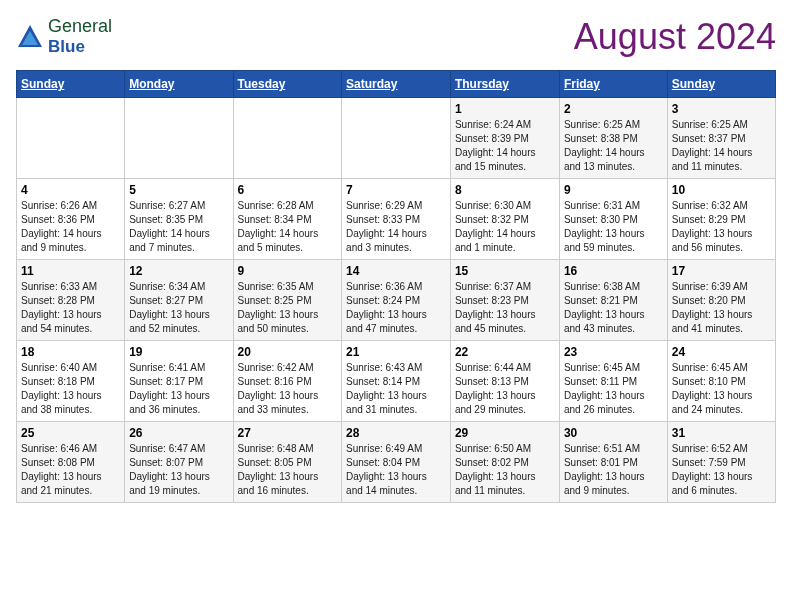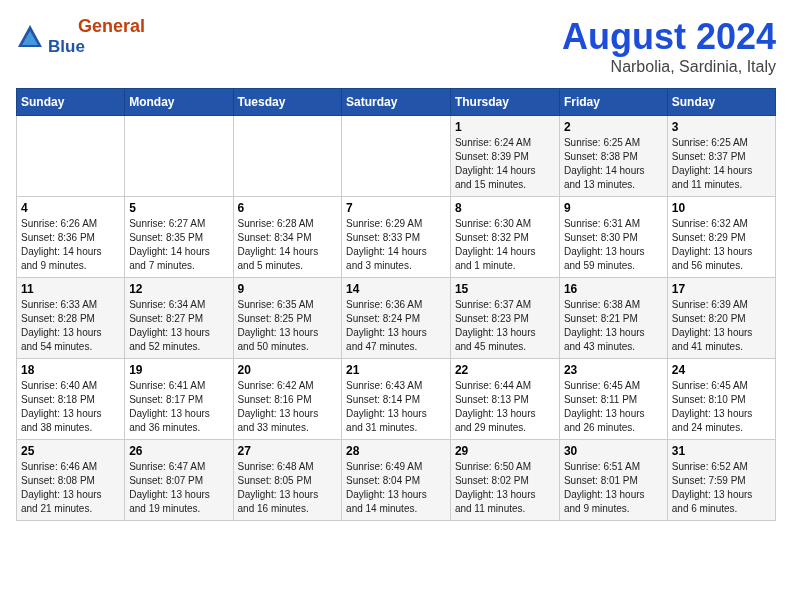--- a/index.html
+++ b/index.html
@@ -16,59 +16,59 @@
       align-items: flex-start;
       margin-bottom: 12px;
     }
     .logo {
       display: flex;
       align-items: center;
       gap: 4px;
     }
     .logo-text-general {
       font-size: 18px;
-      font-weight: bold;
-      color: #c2410c;
-      margin-left: 30px;
+      font-weight: normal;
+      color: #14532d;
     }
     .logo-text-blue {
       font-size: 17px;
       font-weight: bold;
       color: #2255aa;
     }
     .logo-icon {
       width: 28px;
       height: 28px;
     }
     .title-block {
       text-align: right;
     }
     .title-block h1 {
       font-size: 36px;
-      font-weight: bold;
-      color: #1d4ed8;
+      font-weight: normal;
+      color: #701a75;
     }
     .title-block h2 {
       font-size: 16px;
       font-weight: normal;
       color: #444;
     }
     table {
       width: 100%;
       border-collapse: collapse;
       font-size: 11px;
     }
     thead tr th {
       background-color: #2255aa;
       color: #fff;
       padding: 6px 4px;
       text-align: left;
       font-size: 12px;
       font-weight: bold;
       border: 1px solid #1a4488;
+      text-decoration: underline;
     }
     tbody tr td {
       border: 1px solid #ccc;
       vertical-align: top;
       padding: 4px;
       width: 113px;
       min-height: 80px;
       background: #fff;
     }
     tbody tr:nth-child(odd) td {
@@ -98,21 +98,20 @@
       <polygon points="14,2 26,24 2,24" fill="#2255aa"></polygon>
       <polygon points="14,8 22,22 6,22" fill="#4499dd"></polygon>
     </svg>
     <div>
       <span class="logo-text-general">General</span><br>
       <span class="logo-text-blue">Blue</span>
     </div>
   </div>
   <div class="title-block">
     <h1>August 2024</h1>
-    <h2>Narbolia, Sardinia, Italy</h2>
   </div>
 </div>
 
 <table>
   <thead>
     <tr>
     <th>Sunday</th>
         <th>Monday</th>
         <th>Tuesday</th>
         <th>Saturday</th>

